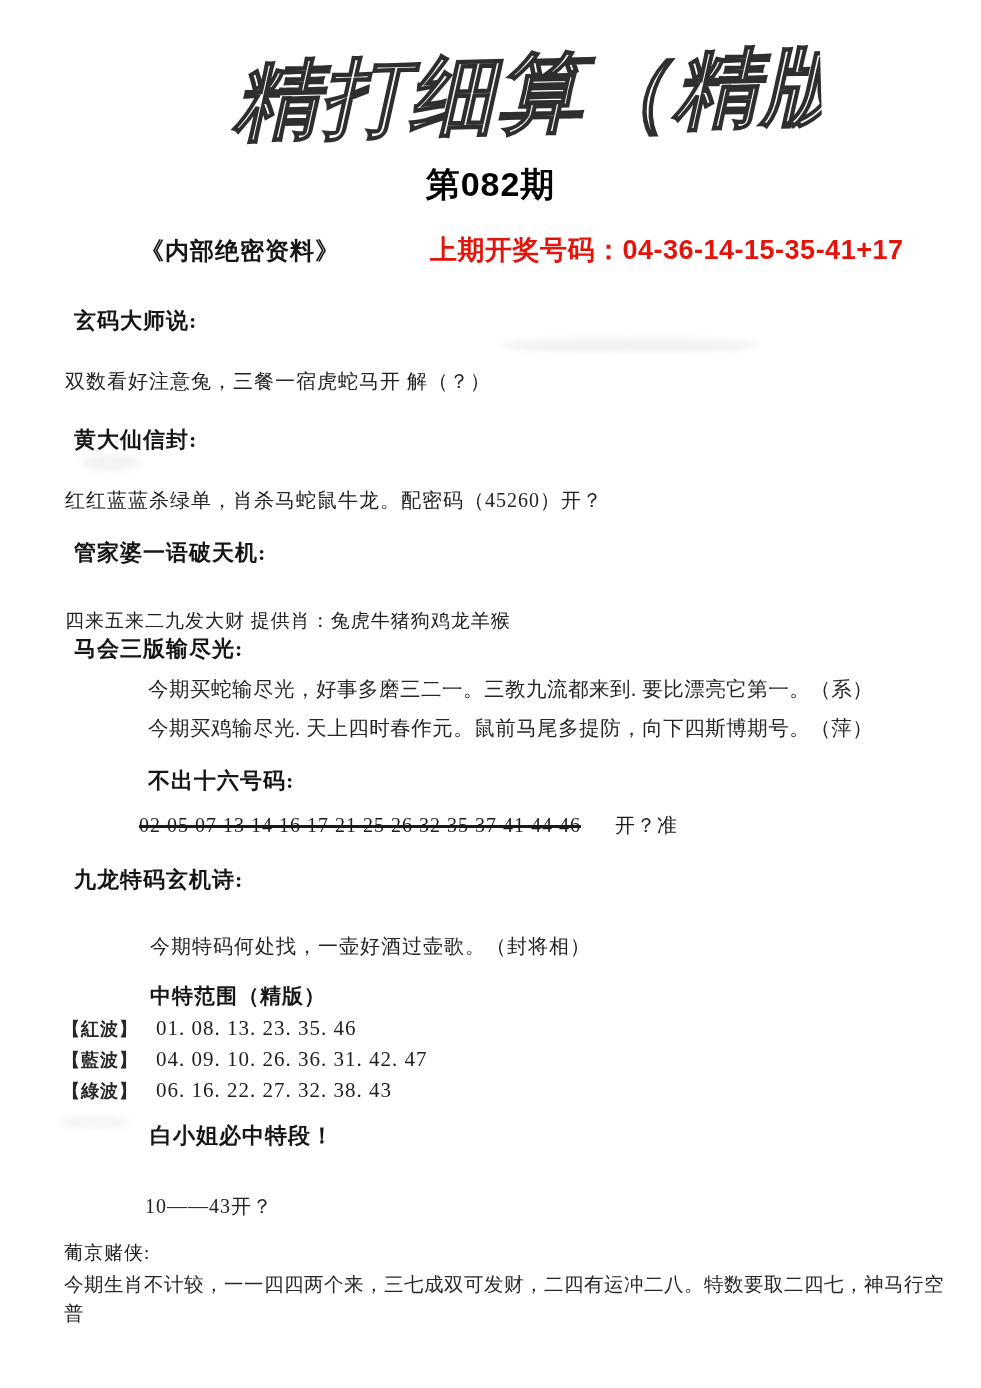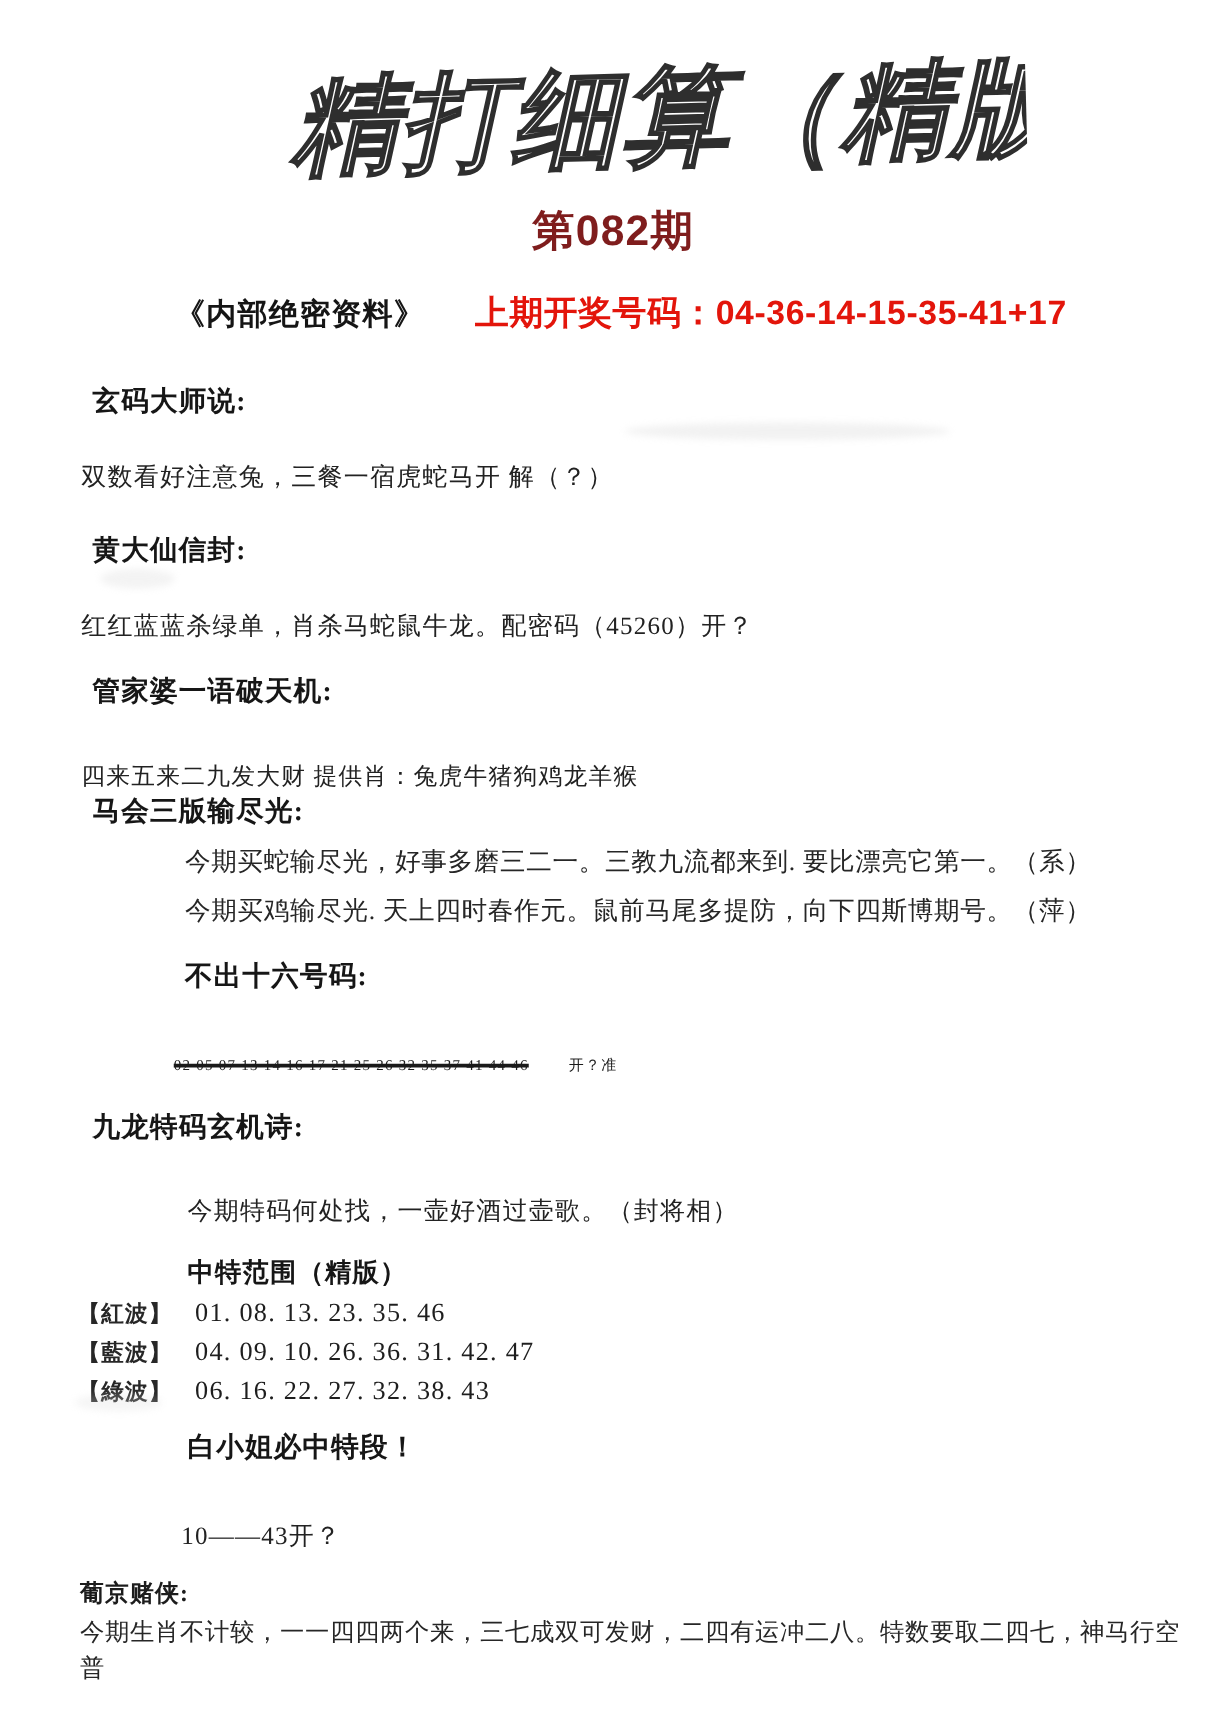--- a/index.html
+++ b/index.html
@@ -20,25 +20,25 @@
     transform:rotate(-1.5deg);
   }
   .logo-wrap svg text{
     fill:none;stroke:#2e2e2e;stroke-width:1.6px;
     font-family:"Liberation Serif","DejaVu Serif",serif;
     font-size:86px;font-weight:bold;letter-spacing:2px;
   }
   .issue{
     text-align:center;margin-top:4px;
     font-family:"Liberation Sans","DejaVu Sans",sans-serif;
-    font-size:34px;font-weight:bold;letter-spacing:1px;color:#7f1d1d;
+    font-size:34px;font-weight:bold;letter-spacing:1px;color:#000000;
   }
   .header-row{
     margin:24px 0 0 140px;
-    display:flex;align-items:baseline;gap:40px;white-space:nowrap;
+    display:flex;align-items:baseline;gap:90px;white-space:nowrap;
   }
   .source{font-size:24px;font-weight:bold;letter-spacing:1px;color:#151515;}
   .draw{
     font-family:"Liberation Sans","DejaVu Sans",sans-serif;
     font-size:27px;font-weight:bold;color:#e3150b;letter-spacing:0.5px;
   }
   
   .h-main{font-size:22px;font-weight:bold;color:#161616;letter-spacing:1px;}
   .body-line{font-size:20px;color:#222;letter-spacing:1px;}
   .ml-head{margin-left:74px;}
@@ -46,38 +46,38 @@
 
   .sec-xuanma-h{margin-top:38px;}
   .sec-xuanma-b{margin-top:32px;}
   .sec-huang-h{margin-top:30px;}
   .sec-huang-b{margin-top:32px;}
   .sec-guan-h{margin-top:24px;}
   .sec-guan-b{margin-top:40px;font-size:19px;}
   .sec-mahui-h{}
   .mahui-line{margin:11px 0 0 148px;font-size:20.5px;color:#262626;letter-spacing:0.5px;}
   .sec-buchu-h{margin:24px 0 0 148px;}
-  .struck-row{margin:48px 0 0 133px;font-size:12px;letter-spacing:1px;white-space:nowrap;}
+  .struck-row{margin:16px 0 0 133px;font-size:20px;letter-spacing:1px;white-space:nowrap;}
   .struck{
     text-decoration:line-through;
     text-decoration-thickness:3px;
     text-decoration-color:#1a1a1a;
     padding:0 6px;
   }
   .struck-suffix{margin-left:22px;}
   .sec-jiulong-h{margin-top:26px;}
   .sec-jiulong-b{margin-top:38px;margin-left:150px;}
   .sec-zhongte-h{margin:22px 0 0 150px;font-size:21px;}
   .wave-row{display:flex;align-items:baseline;margin:6px 0 0 62px;gap:18px;}
   .wave-row:first-of-type{margin-top:18px;}
   .wave-label{font-size:18px;font-weight:bold;color:#272727;letter-spacing:1px;}
   .wave-nums{font-size:21px;color:#1e1e1e;letter-spacing:1px;}
   .sec-bxj-h{margin:18px 0 0 150px;}
   .sec-range{margin:42px 0 0 145px;}
-  .sec-pujing-h{margin:20px 0 0 64px;font-size:19px;font-weight:bold;letter-spacing:1px;}
+  .sec-pujing-h{margin:20px 0 0 64px;font-size:19px;font-weight:normal;letter-spacing:1px;}
   .pujing-line{margin:4px 0 0 64px;width:880px;font-size:19.5px;line-height:29px;color:#262626;letter-spacing:0.5px;}
   
   .smudge{position:absolute;border-radius:50%;filter:blur(3px);opacity:.5;background:#d9d9d9;}
   .sm1{left:500px;top:338px;width:260px;height:14px;opacity:.35;}
   .sm2{left:80px;top:455px;width:60px;height:16px;opacity:.3;}
   .sm3{left:60px;top:1115px;width:70px;height:14px;opacity:.25;}
 </style>
 </head>
 <body>
 

